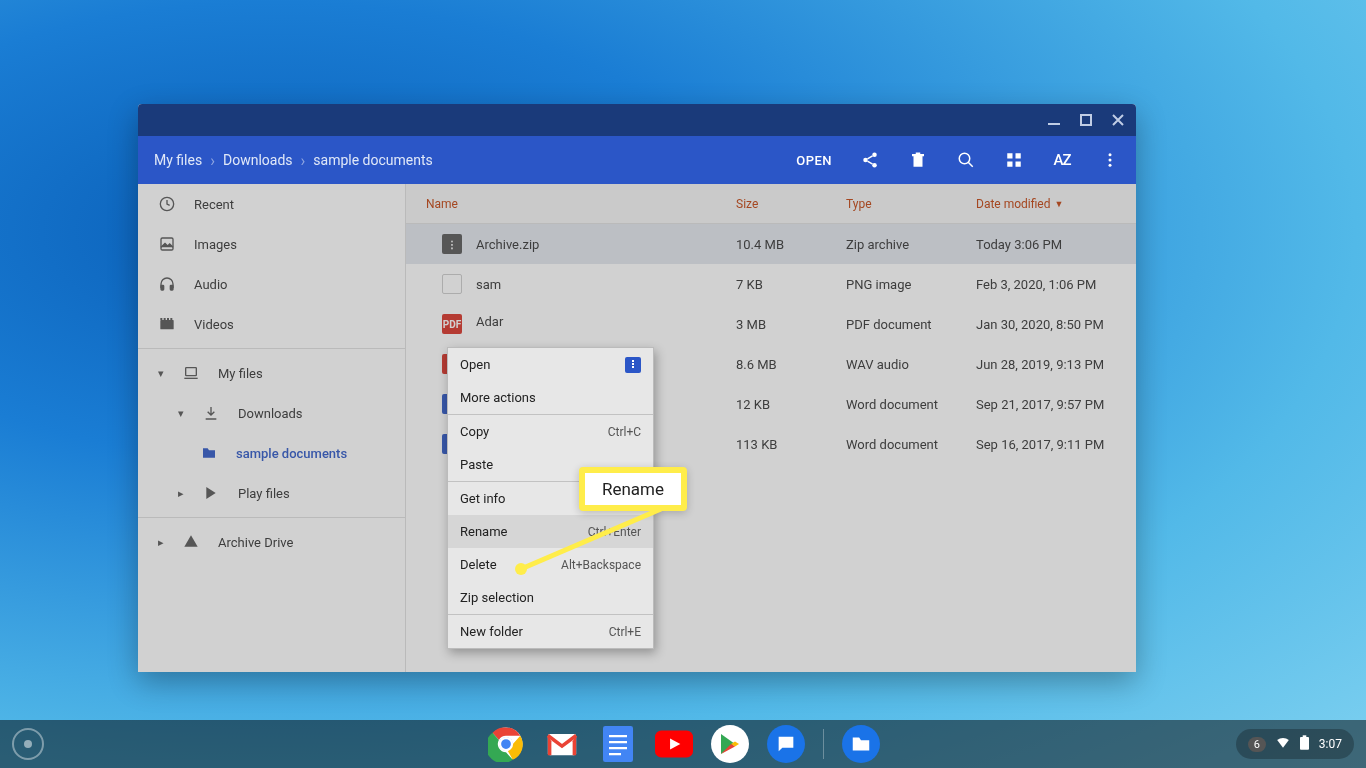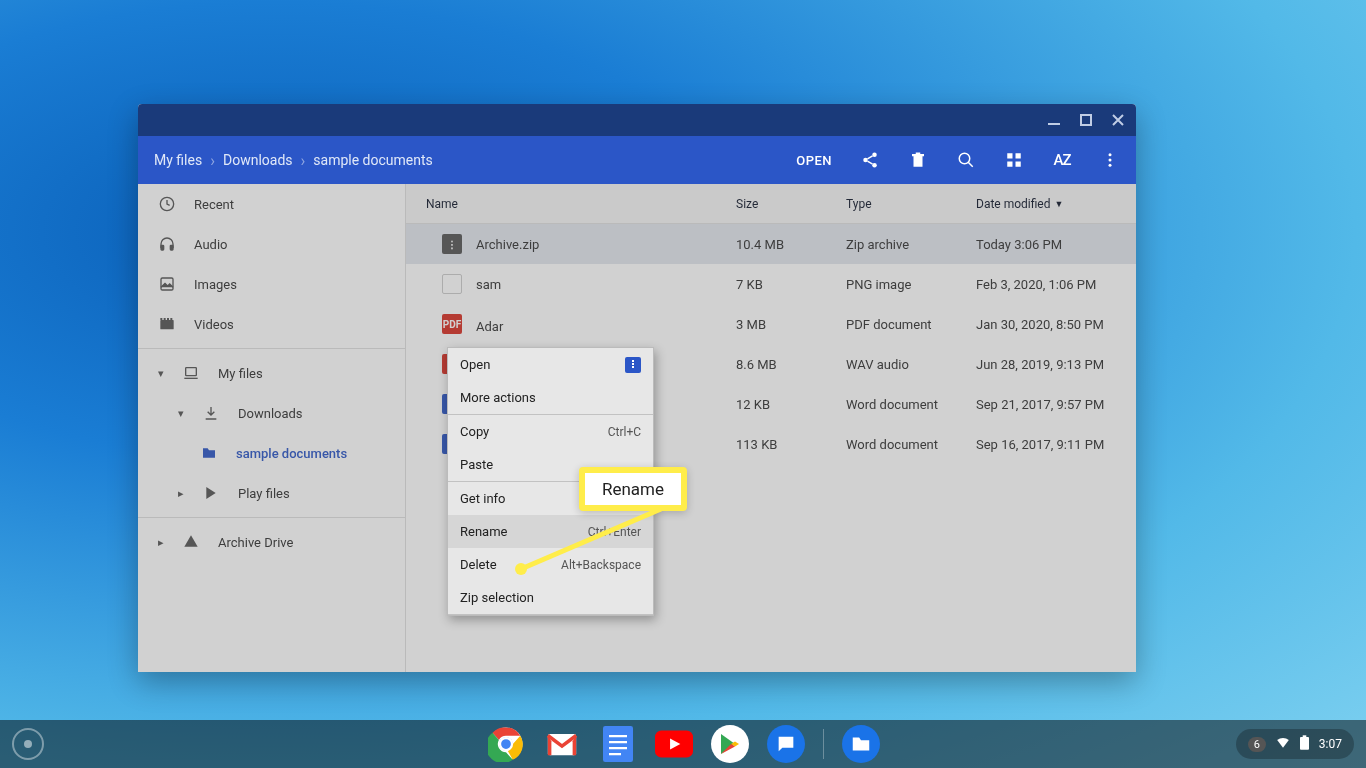--- a/index.html
+++ b/index.html
@@ -32,21 +32,21 @@
 .sidebar { width: 268px; border-right: 1px solid #e0e0e0; padding: 0 0; font-size: 13px; color: #333;}
 .sb-item { display: flex; align-items: center; height: 40px; padding: 0 20px; gap: 18px; cursor: pointer; }
 .sb-item.indent1 { padding-left: 40px; }
 .sb-item.indent2 { padding-left: 62px; }
 .sb-item.active { color: #2b56c7; font-weight: 500;}
 .sb-icon { width: 18px; height: 18px; display:flex; align-items:center; justify-content:center; color:#555;}
 .sb-item.active .sb-icon { color: #2b56c7;}
 .sb-expand { width:12px; color:#555; font-size:11px;}
 .sb-sep { height:1px; background:#e0e0e0; margin:4px 0;}
 .filearea { flex: 1; display: flex; flex-direction: column; background:#fff;}
-.file-header { display:flex; height:40px; align-items:center; border-bottom:1px solid #e0e0e0; font-size:12px; color:#0f172a; background:#f5f5f5;}
+.file-header { display:flex; height:40px; align-items:center; border-bottom:1px solid #e0e0e0; font-size:12px; color:#c2410c; background:#f5f5f5;}
 .col-name { flex:1; padding-left:20px;}
 .col-size { width:100px; padding-right:18px;}
 .col-type { width:130px; padding-left:10px;}
 .col-date { width:170px; padding-left:10px; display:flex; align-items:center; gap:4px;}
 .file-row { display:flex; height:40px; align-items:center; font-size:13px; color:#333; border-bottom: 0px; }
 .file-row.selected { background:#e2e6ee;}
 .file-icon { width:20px; height:20px; margin-left:16px; margin-right:14px; display:flex; align-items:center; justify-content:center; border-radius:2px; font-size:10px; color:#fff; font-weight:bold;}
 .fi-zip { background:#555;}
 .fi-img { background:#fff; border:1px solid #ccc;}
 .fi-pdf { background:#d93025;}
@@ -159,35 +159,35 @@
             <svg width="16" height="16" viewBox="0 0 24 24" fill="none" stroke="currentColor" stroke-width="2">
               <circle cx="12" cy="12" r="10"></circle>
               <path d="M12 6v6l4 2"></path>
             </svg>
           </span>
           <span>Recent</span>
         </div>
       <div class="sb-item">
           <span class="sb-icon">
             <svg width="16" height="16" viewBox="0 0 24 24" fill="none" stroke="currentColor" stroke-width="2">
+              <rect x="3" y="3" width="18" height="18" rx="2"></rect>
+              <path d="M3 17l6-6 4 4 3-3 5 5" fill="currentColor"></path>
+            </svg>
+          </span>
+          <span>Images</span>
+        </div>
+      <div class="sb-item">
+          <span class="sb-icon">
+            <svg width="16" height="16" viewBox="0 0 24 24" fill="none" stroke="currentColor" stroke-width="2">
               <path d="M3 18v-6a9 9 0 0118 0v6"></path>
               <rect x="3" y="14" width="4" height="7" rx="1" fill="currentColor"></rect>
               <rect x="17" y="14" width="4" height="7" rx="1" fill="currentColor"></rect>
             </svg>
           </span>
           <span>Audio</span>
-        </div>
-      <div class="sb-item">
-          <span class="sb-icon">
-            <svg width="16" height="16" viewBox="0 0 24 24" fill="none" stroke="currentColor" stroke-width="2">
-              <rect x="3" y="3" width="18" height="18" rx="2"></rect>
-              <path d="M3 17l6-6 4 4 3-3 5 5" fill="currentColor"></path>
-            </svg>
-          </span>
-          <span>Images</span>
         </div>
       <div class="sb-item">
           <span class="sb-icon">
             <svg width="16" height="16" viewBox="0 0 24 24" fill="currentColor">
               <rect x="2" y="6" width="20" height="14" rx="1"></rect>
               <rect x="2" y="3" width="3" height="3"></rect>
               <rect x="7" y="3" width="3" height="3"></rect>
               <rect x="12" y="3" width="3" height="3"></rect>
               <rect x="17" y="3" width="3" height="3"></rect>
             </svg>
@@ -265,21 +265,21 @@
           <div class="file-row">
             <div class="col-name" style="display:flex;align-items:center;">
               <span class="file-icon fi-img"></span>
               <span>sam</span>
             </div>
             <div class="col-size">7 KB</div>
             <div class="col-type">PNG image</div>
             <div class="col-date">Feb 3, 2020, 1:06 PM</div>
           </div>
           <div class="file-row">
-            <div class="col-name" style="display:flex;align-items:flex-end;">
+            <div class="col-name" style="display:flex;align-items:flex-start;">
               <span class="file-icon fi-pdf">PDF</span>
               <span>Adar</span>
             </div>
             <div class="col-size">3 MB</div>
             <div class="col-type">PDF document</div>
             <div class="col-date">Jan 30, 2020, 8:50 PM</div>
           </div>
           <div class="file-row">
             <div class="col-name" style="display:flex;align-items:center;">
               <span class="file-icon fi-aud">♪</span>
@@ -342,20 +342,24 @@
           <span class="ctx-shortcut">Ctrl+Enter</span>
         </div>
       <div class="ctx-item">
           <span>Delete</span>
           <span class="ctx-shortcut">Alt+Backspace</span>
         </div>
       <div class="ctx-item">
           <span>Zip selection</span>
         </div>
       <div class="ctx-sep"></div>
+      <div class="ctx-item">
+          <span>New folder</span>
+          <span class="ctx-shortcut">Ctrl+E</span>
+        </div>
     </div>
 
     <div class="callout">Rename</div>
     <svg class="arrow" viewBox="0 0 170 80">
       <path d="M150 5 L10 65" stroke="#ffed4a" stroke-width="5" fill="none"></path>
       <circle cx="10" cy="65" r="6" fill="#ffed4a"></circle>
     </svg>
   </div>
 </div>
 

